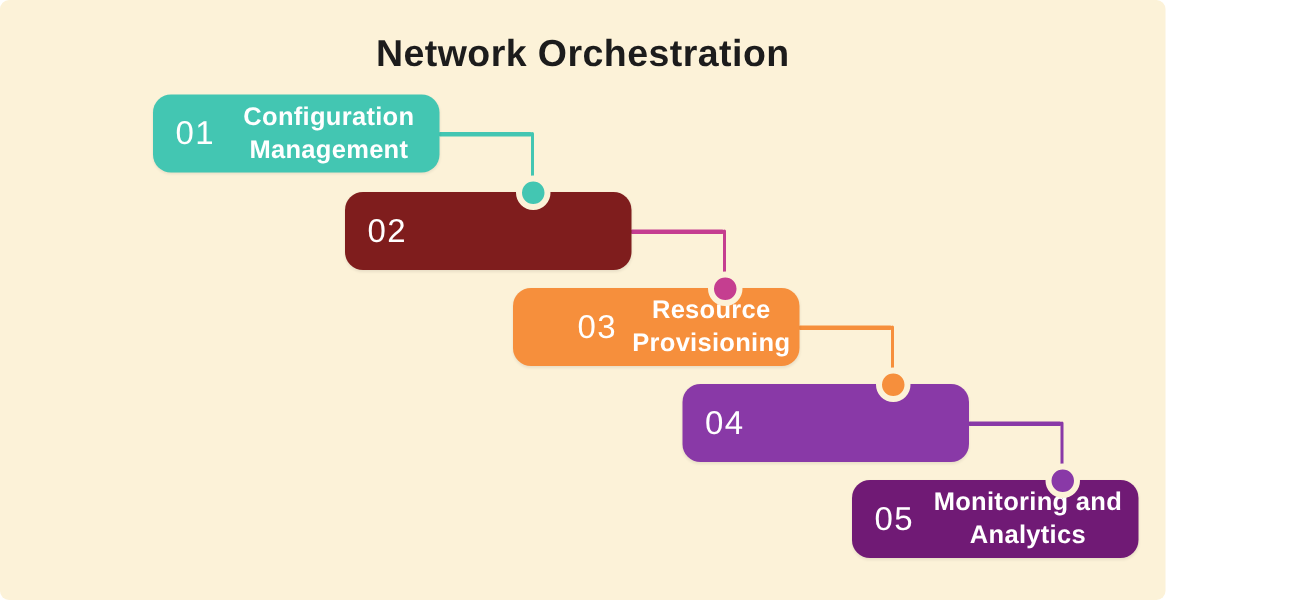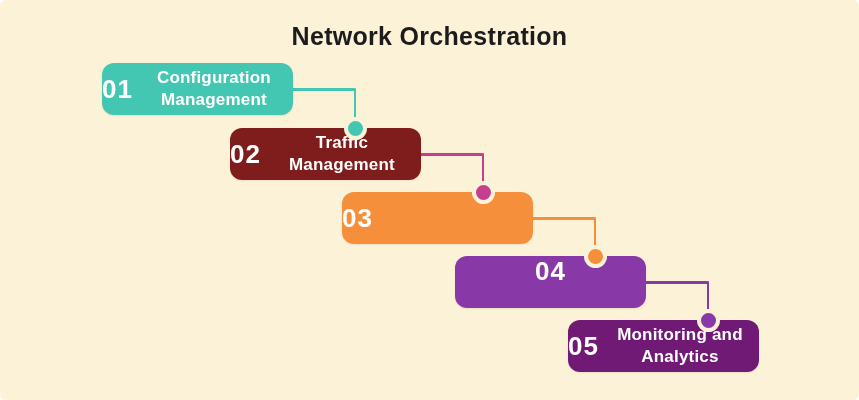--- a/index.html
+++ b/index.html
@@ -1,21 +1,21 @@
 <!DOCTYPE html>
 <html><head>
 <meta charset="utf-8">
 <style>
   * { margin: 0; padding: 0; box-sizing: border-box; }
   html, body { width: 859px; height: 400px; }
   body { font-family: "Liberation Sans", sans-serif; overflow: hidden; }
 
   .canvas {
     position: relative;
-    width: 859px;
+    width: 777px;
     height: 400px;
     background: #FCF2D8;
     border-radius: 6px;
   }
 
   .title {
     position: absolute;
     top: 22px;
     left: 0;
     width: 100%;
@@ -31,38 +31,39 @@
     width: 191px;
     height: 52px;
     border-radius: 12px;
     display: flex;
     align-items: center;
     color: #FFFFFF;
     z-index: 2;
     box-shadow: 0 1px 2px rgba(0,0,0,0.08);
   }
   .step-num {
-    font-size: 26px;
-    font-weight: 700;
+    font-size: 22px;
+    font-weight: 400;
+    margin-left: 15px;
     letter-spacing: 1px;
     flex: 0 0 auto;
   }
   .step-label {
     flex: 1 1 auto;
     text-align: center;
     font-size: 17px;
     font-weight: 700;
     line-height: 1.3;
     padding: 0 8px 0 10px;
     letter-spacing: 0.2px;
   }
 
   .box1 { left: 102px; top: 63px;  }
   .box2 { left: 230px; top: 128px; }
-  .box3 { left: 342px; top: 192px; }
+  .box3 { left: 342px; top: 192px; padding-left: 28px; }
   .box4 { left: 455px; top: 256px; }
   .box5 { left: 568px; top: 320px; }
 
   .conn { position: absolute; z-index: 1; }
   .conn-h { height: 2.5px; border-radius: 2px; }
   .conn-v { width: 2.5px; border-radius: 2px; }
 
   .c1h { left: 292px; top: 88px;  width: 63px;  }
   .c1v { left: 353.5px; top: 88px;  height: 30px; }
   .c2h { left: 420px; top: 153px; width: 63px;  }
@@ -92,28 +93,28 @@
 
   <div class="title" style="color: rgb(28, 28, 28);">Network Orchestration</div>
 
   <div class="step-box box1" style="background-color: rgb(67, 198, 178);">
     <span class="step-num">01</span>
     <span class="step-label">Configuration Management</span>
   </div>
 
   <div class="step-box box2" style="background-color: #7f1d1d;">
     <span class="step-num">02</span>
-    <span class="step-label">Traffic Management</span>
   </div>
 
   <div class="step-box box3" style="background-color: rgb(246, 143, 60);">
     <span class="step-num">03</span>
+    <span class="step-label">Resource Provisioning</span>
   </div>
 
-  <div class="step-box box4" style="background-color: rgb(137, 57, 167); flex-direction: column;">
+  <div class="step-box box4" style="background-color: rgb(137, 57, 167);">
     <span class="step-num">04</span>
   </div>
 
   <div class="step-box box5" style="background-color: #701a75;">
     <span class="step-num">05</span>
     <span class="step-label">Monitoring and Analytics</span>
   </div>
 
   <div class="conn conn-h c1h" style="background-color: rgb(67, 198, 178);"></div>
   <div class="conn conn-v c1v" style="background-color: rgb(67, 198, 178);"></div>

